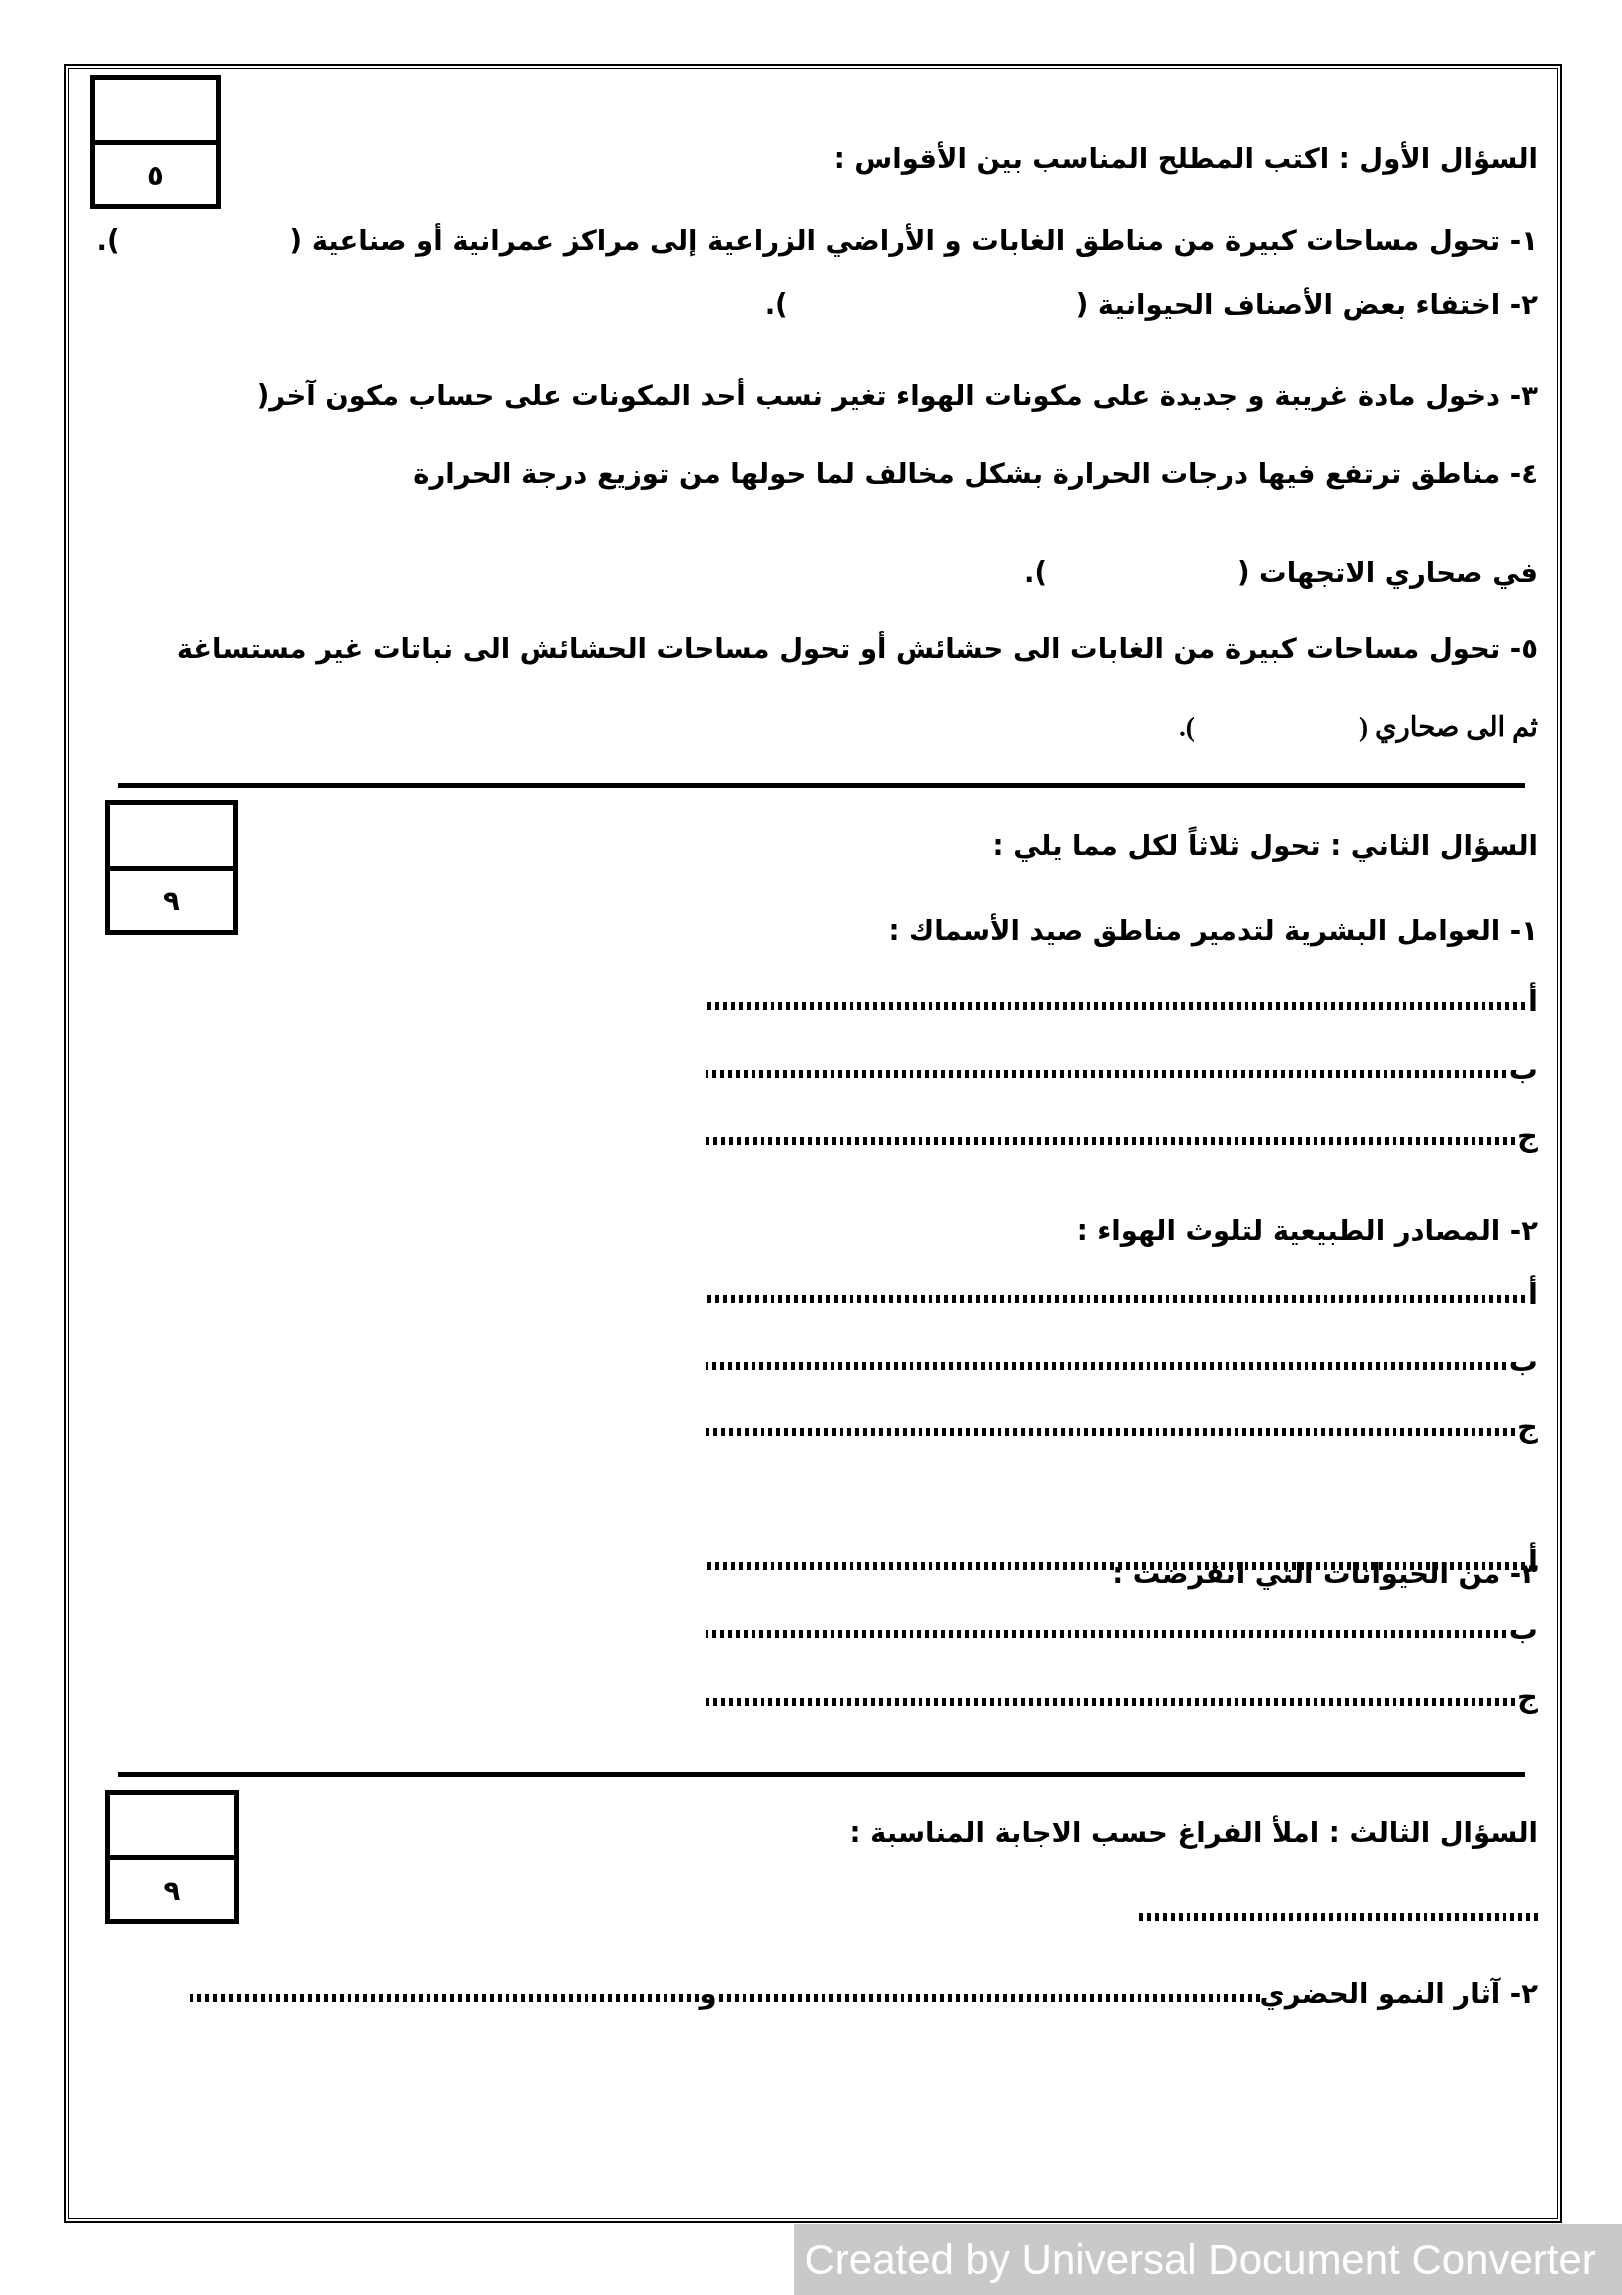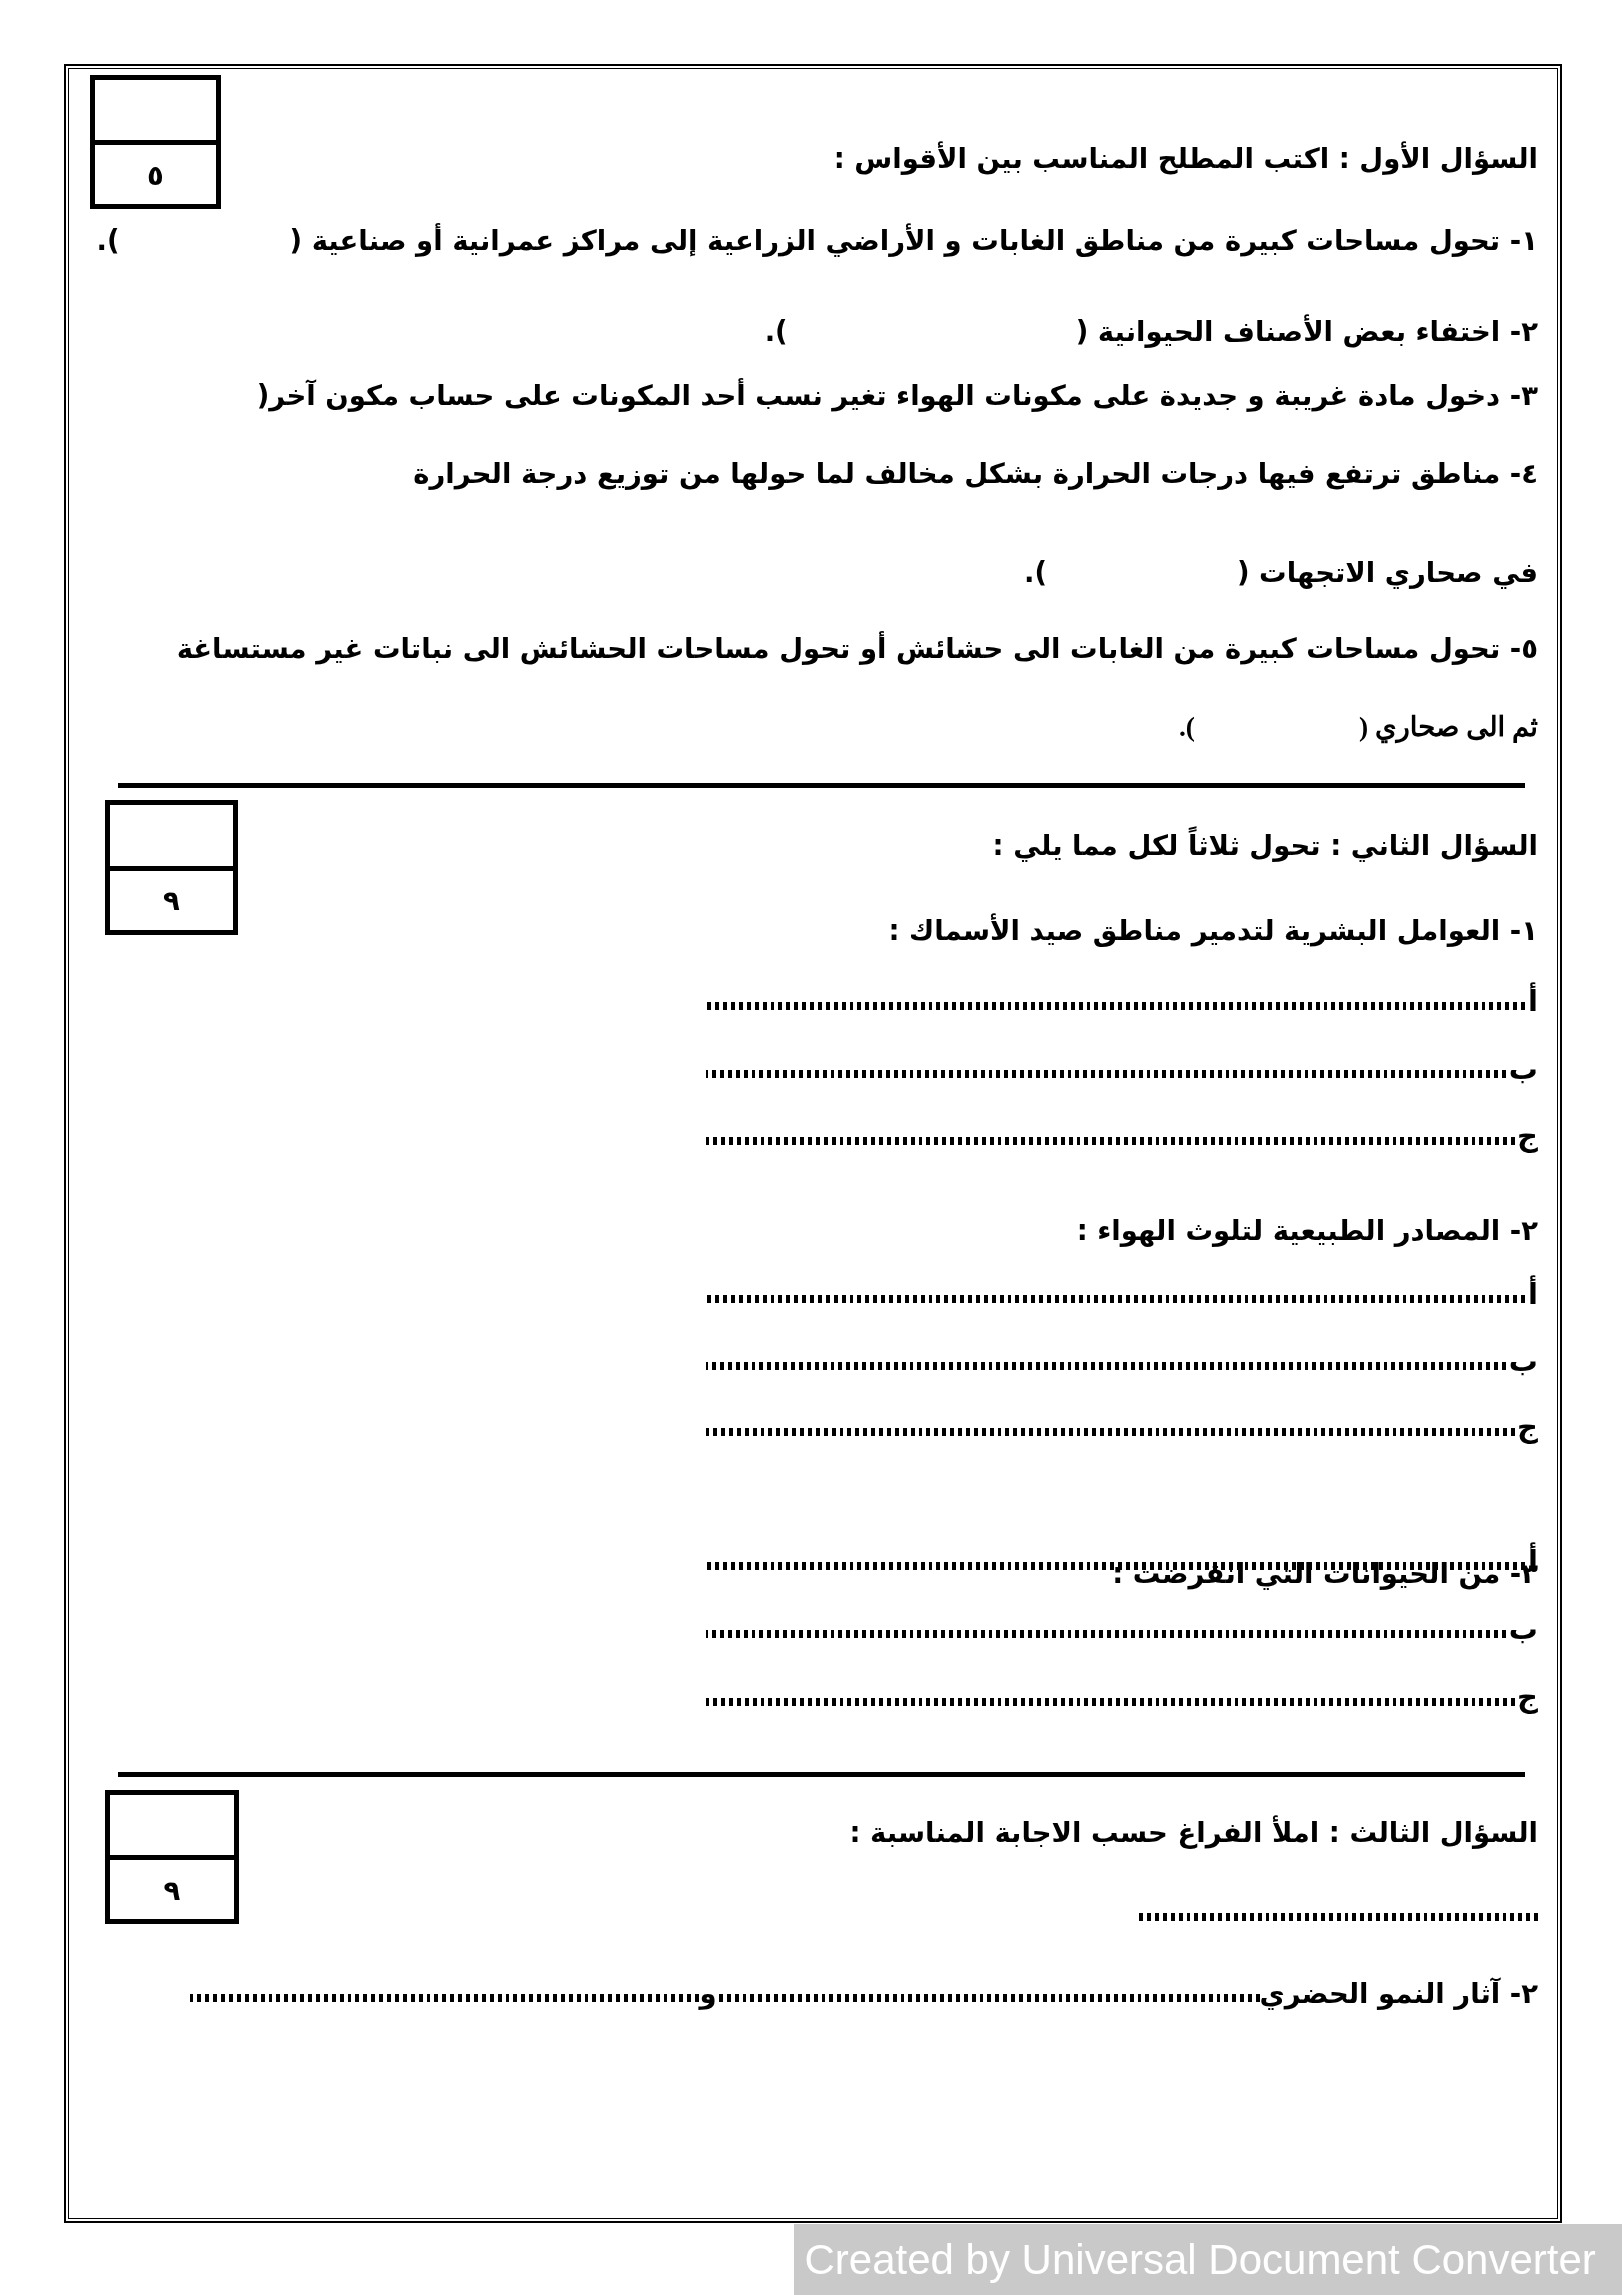--- a/index.html
+++ b/index.html
@@ -82,21 +82,21 @@
 
   <div class="scorebox" id="box-q1">
     <div class="cell-top"></div>
     <div class="cell-bottom">٥</div>
   </div>
 
   <div class="row" style="top:139px;">السؤال الأول : اكتب المطلح المناسب بين الأقواس :</div>
 
   <div class="row" style="top:221px;"><span>١- تحول مساحات كبيرة من مناطق الغابات و الأراضي الزراعية إلى مراكز عمرانية أو صناعية (</span><span class="blank" style="width:170px;"></span><span>).</span></div>
 
-  <div class="row" style="top:312px;"><span>٢- اختفاء بعض الأصناف الحيوانية (</span><span class="blank" style="width:288px;"></span><span>).</span></div>
+  <div class="row" style="top:285px;"><span>٢- اختفاء بعض الأصناف الحيوانية (</span><span class="blank" style="width:288px;"></span><span>).</span></div>
 
   <div class="row" style="top:376px;"><span>٣- دخول مادة غريبة و جديدة على مكونات الهواء تغير نسب أحد المكونات على حساب مكون آخر(</span><span class="blank" style="width:366px;"></span></div>
 
   <div class="row" style="top:454px;">٤- مناطق ترتفع فيها درجات الحرارة بشكل مخالف لما حولها من توزيع درجة الحرارة</div>
 
   <div class="row" style="top:553px;"><span>في صحاري الاتجهات (</span><span class="blank" style="width:190px;"></span><span>).</span></div>
 
   <div class="row" style="top:629px;">٥- تحول مساحات كبيرة من الغابات الى حشائش أو تحول مساحات الحشائش الى نباتات غير مستساغة</div>
 
   <div class="row" style="top:707px;font-family:Liberation Serif, serif;"><span>ثم الى صحاري (</span><span class="blank" style="width:164px;"></span><span>).</span></div>

